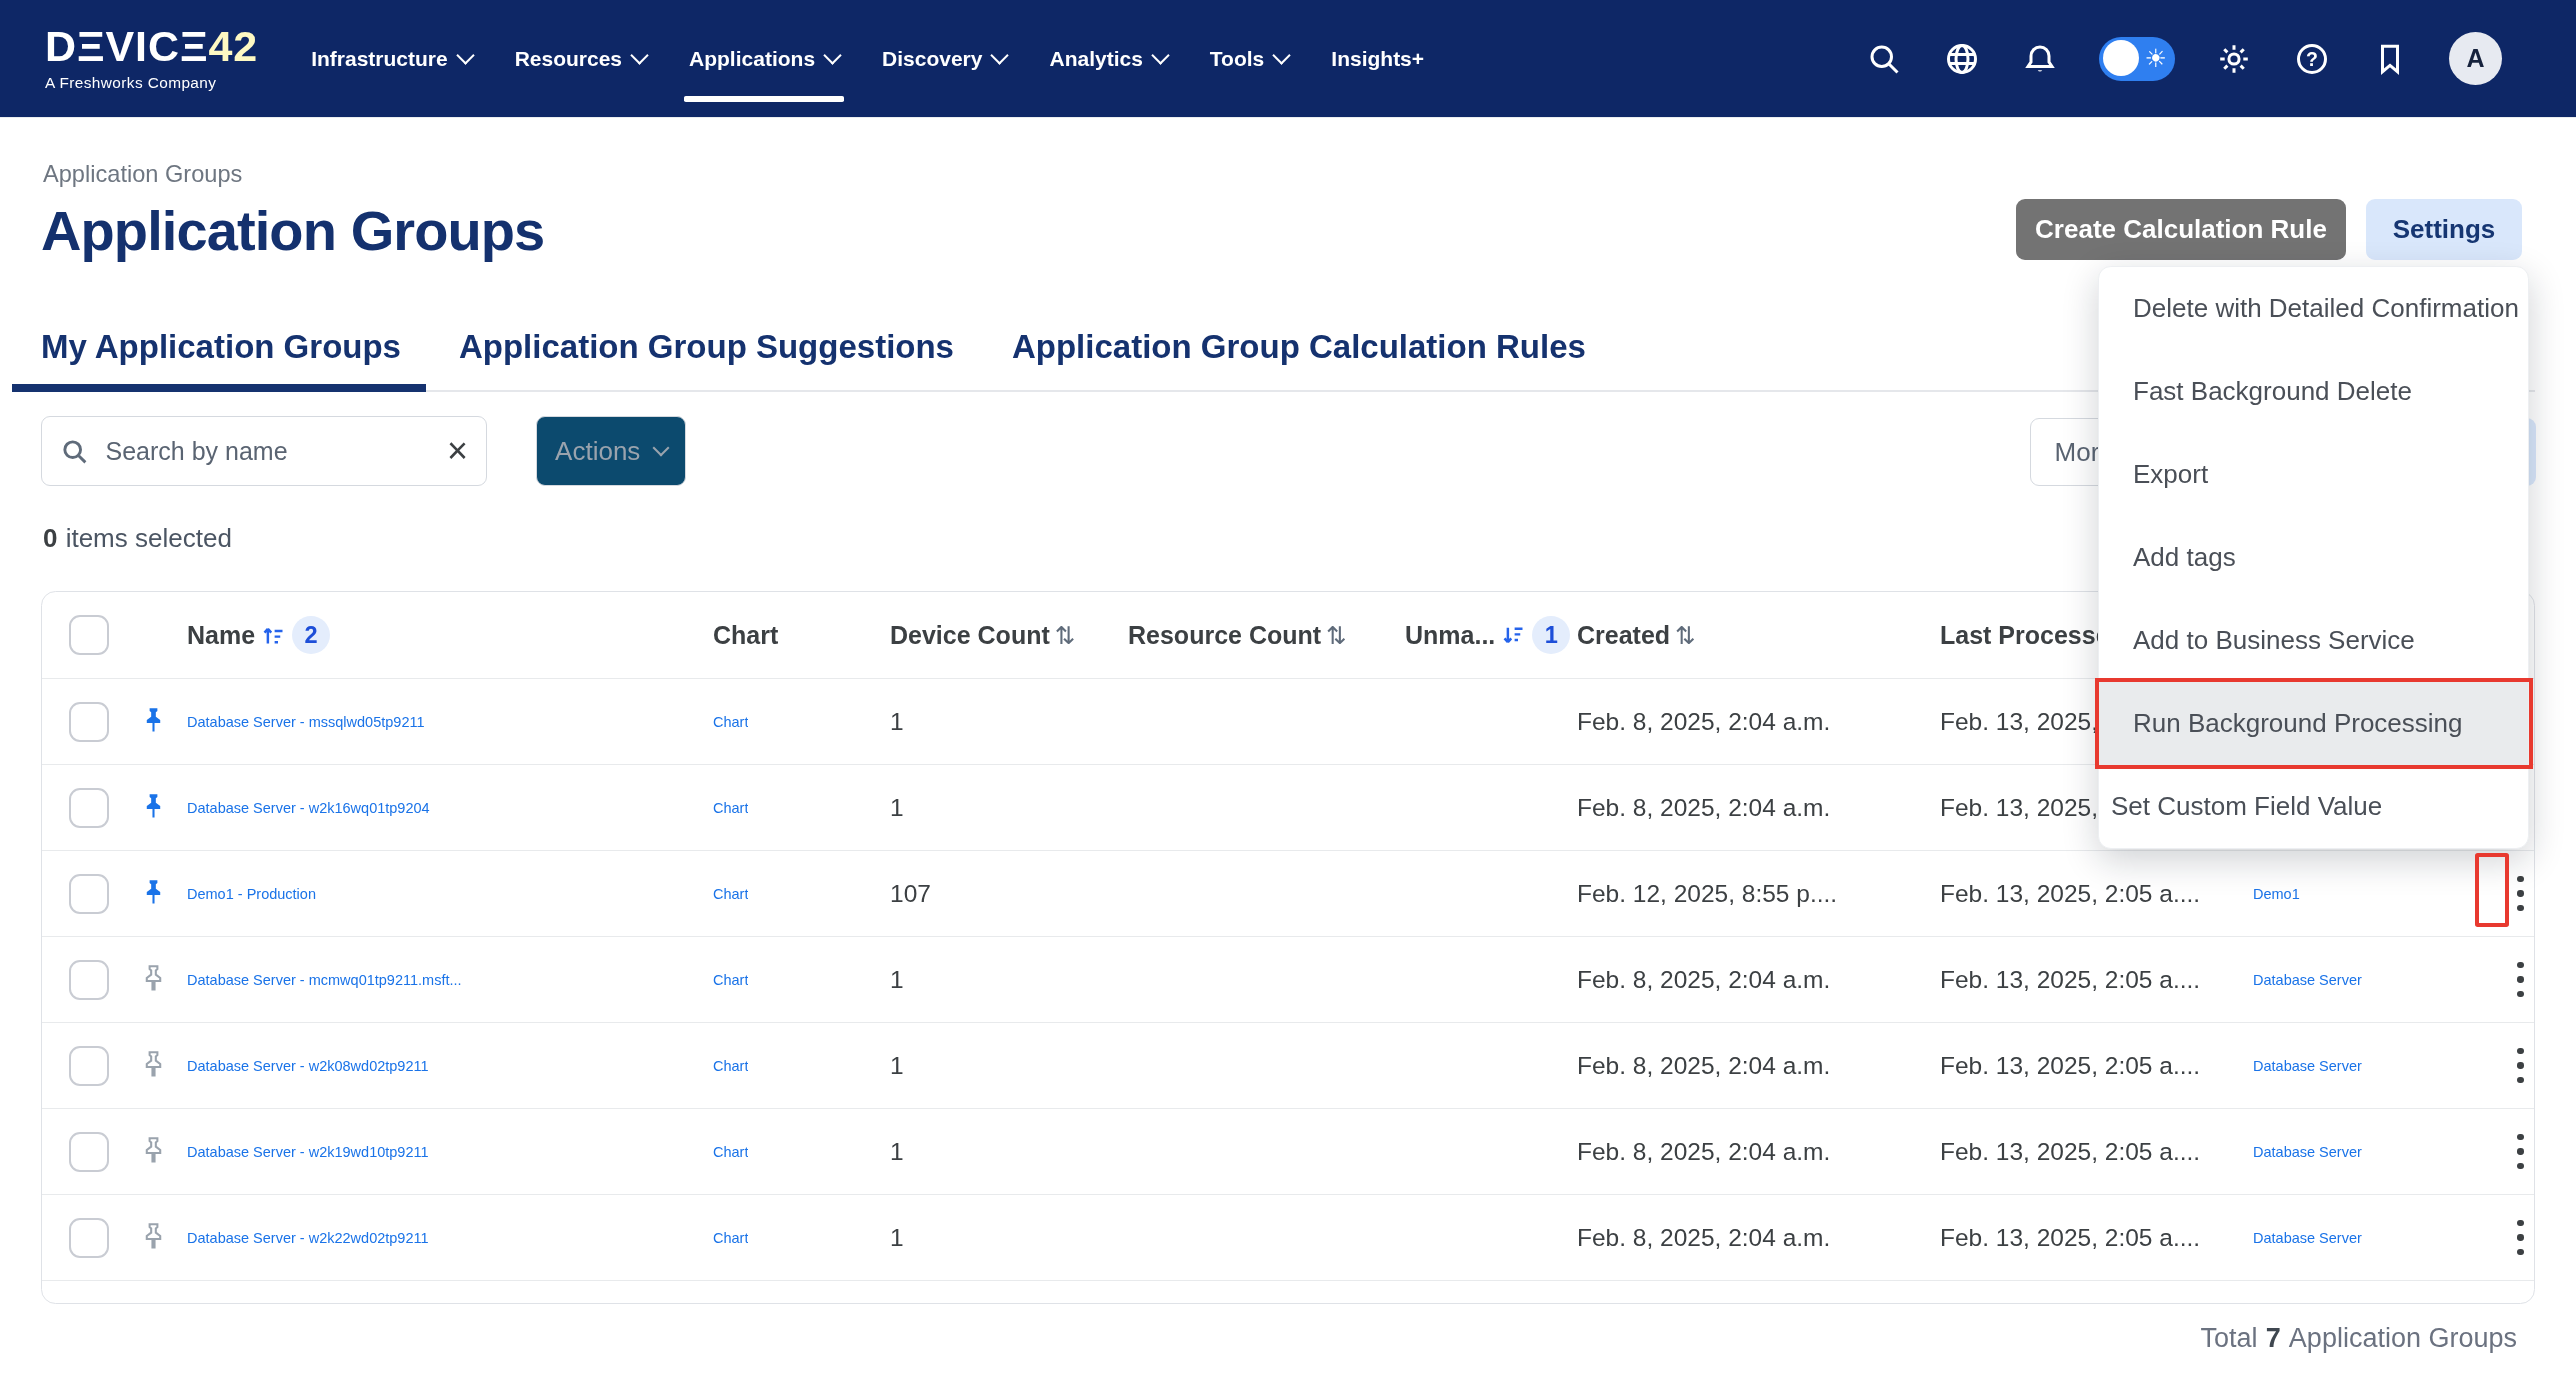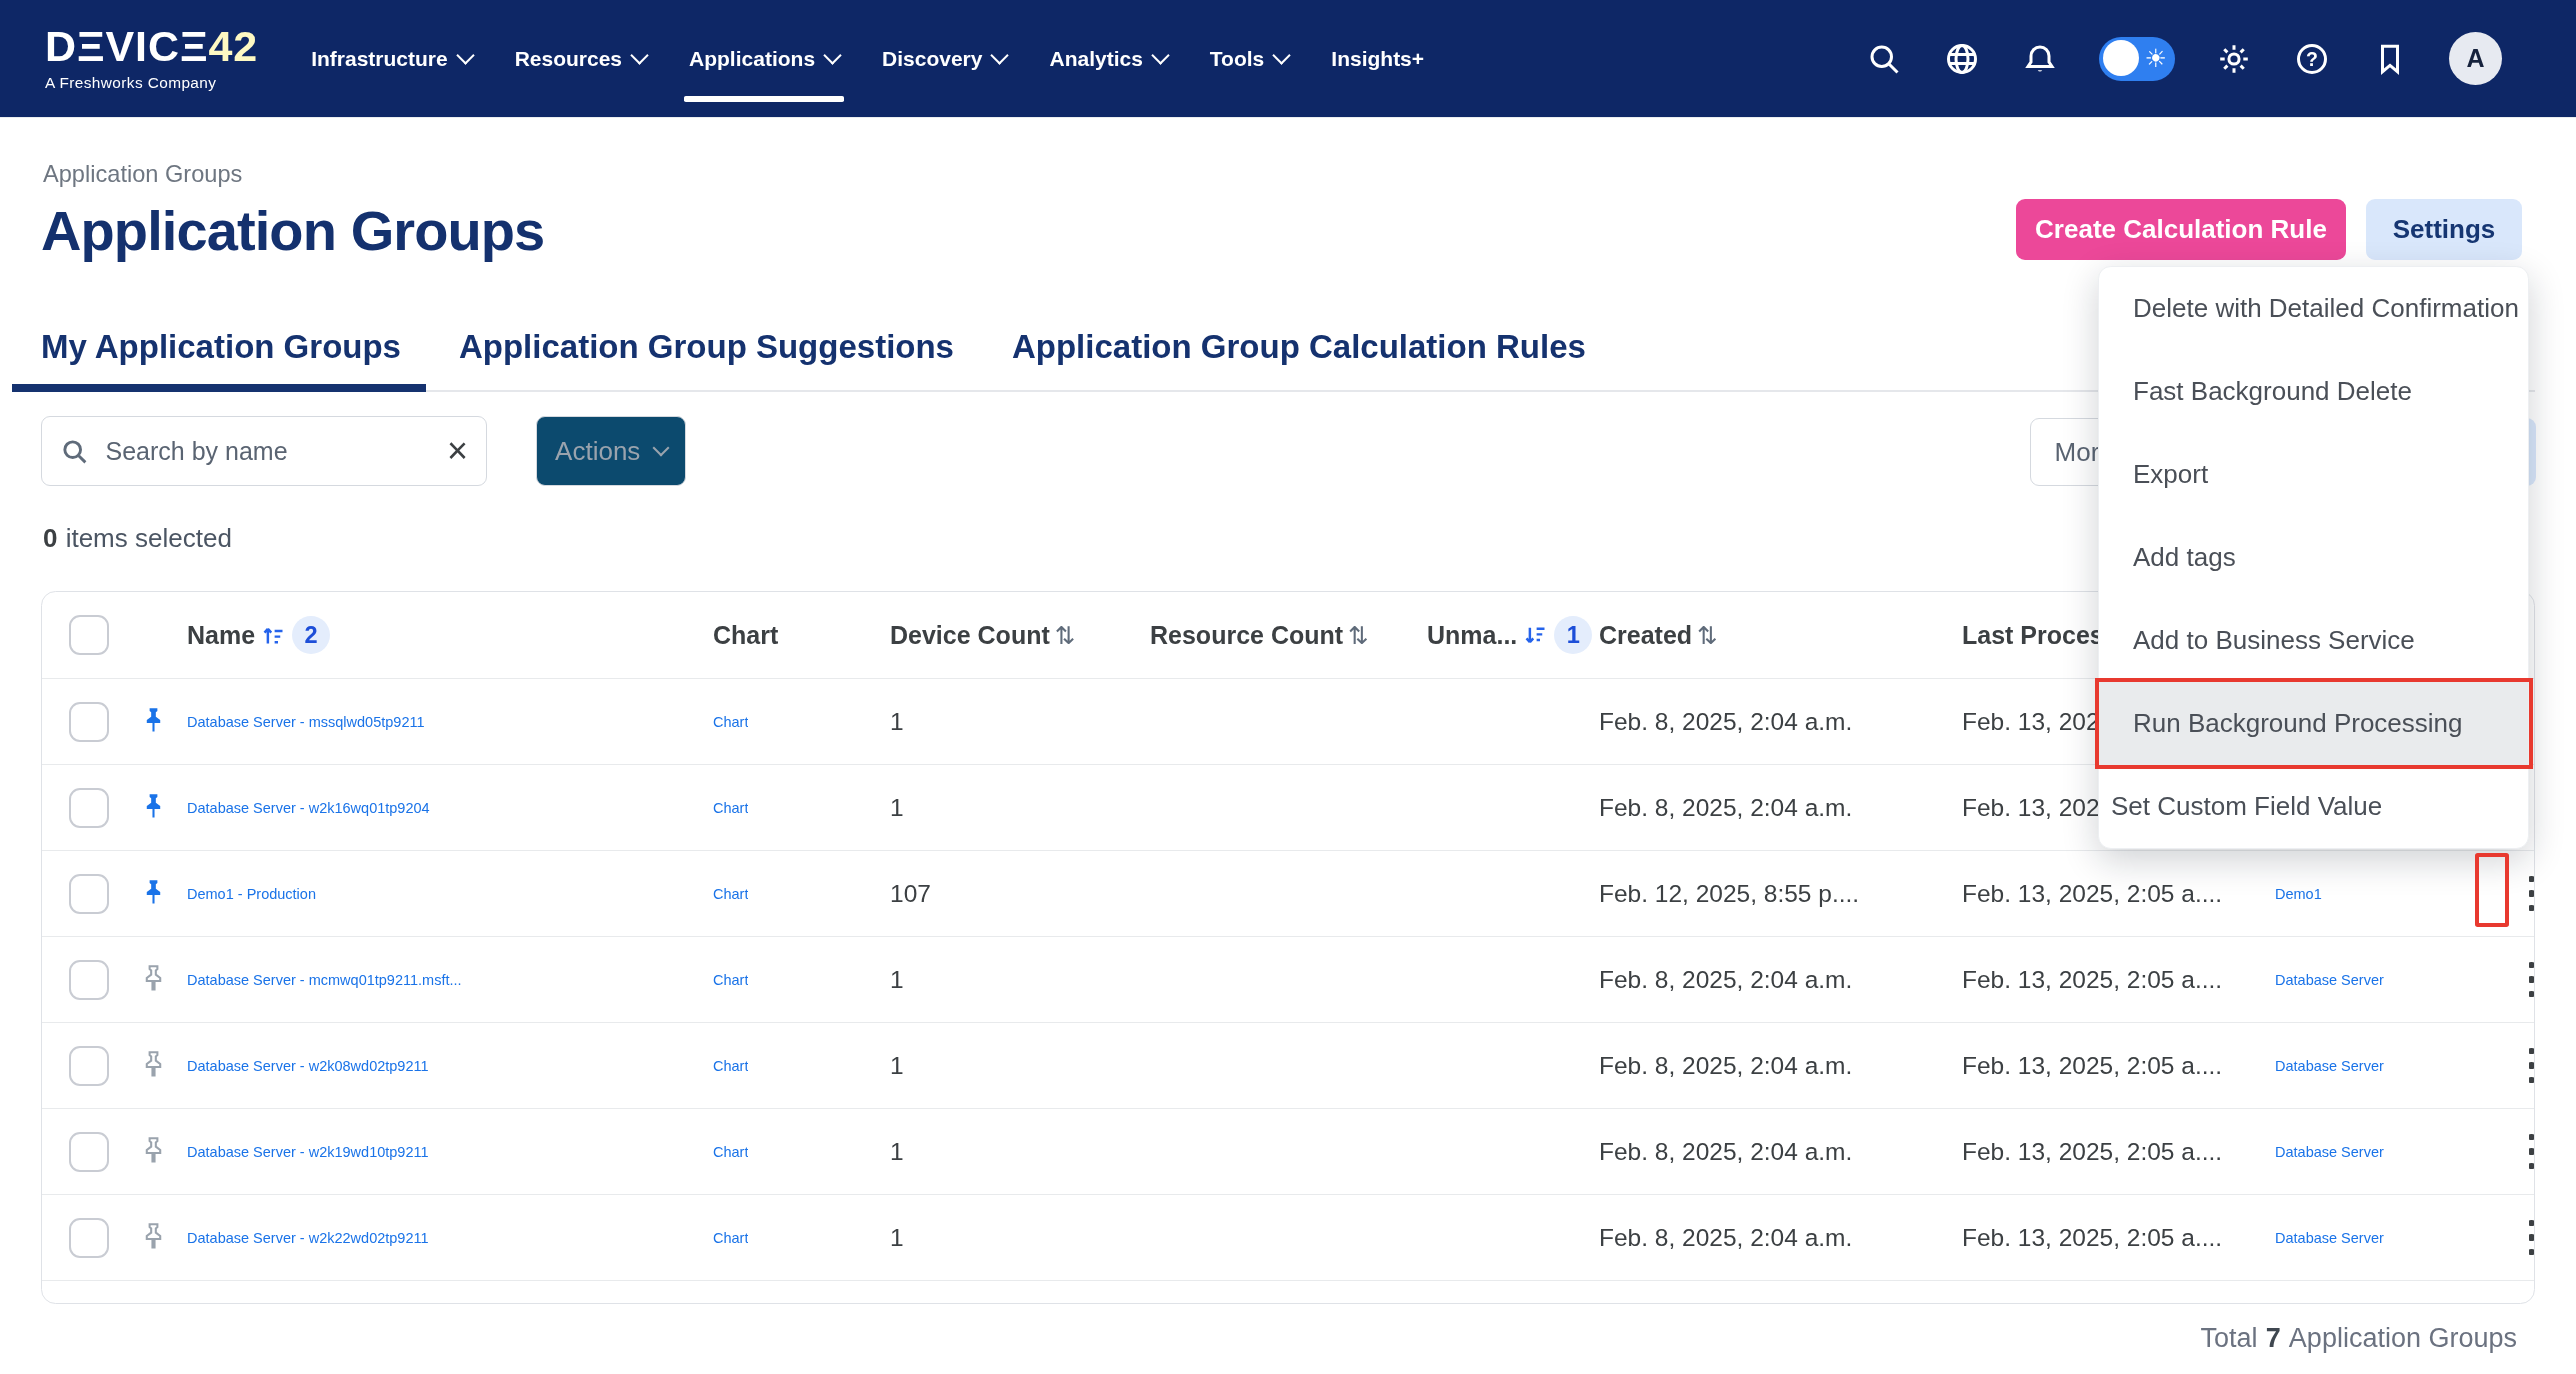--- a/index.html
+++ b/index.html
@@ -22,21 +22,21 @@
   .toggle{width:76px;height:44px;border-radius:22px;background:#2f7ff0;position:relative;cursor:pointer;display:flex;align-items:center;}
   .toggle-knob{position:absolute;left:3.6px;top:3.6px;width:36px;height:36px;border-radius:50%;background:#fff;}
   .toggle-sun{position:absolute;right:8.2px;top:6.3px;color:#fff;font-size:25px;line-height:31px;}
   .avatar{width:53px;height:53px;border-radius:50%;background:#e7eaf1;display:flex;align-items:center;justify-content:center;font-size:25px;font-weight:700;color:#16223c;cursor:pointer;}
 
   
   .breadcrumb{position:absolute;left:43px;top:161px;font-size:23.6px;color:#6e7681;}
   .page-title{position:absolute;left:41px;top:198px;font-size:56px;font-weight:800;color:#14316e;letter-spacing:-0.9px;}
   .header-buttons{position:absolute;left:2016px;top:199px;display:flex;gap:20px;z-index:10;}
   .btn{display:flex;align-items:center;justify-content:center;height:61px;border-radius:9px;font-size:26px;font-weight:700;cursor:pointer;border:none;font-family:inherit;}
-  .btn-primary{width:330px;background:#ec4899;color:#fff;}
+  .btn-primary{width:330px;background:#737373;color:#fff;}
   .btn-settings{width:156px;background:#d9e7fb;color:#163672;}
 
   
   .tabs{position:absolute;left:41px;top:328px;right:41px;display:flex;gap:58px;border-bottom:2.7px solid #e5e7eb;padding-bottom:23.6px;}
   .tab{position:relative;font-size:33px;font-weight:700;color:#15326f;cursor:pointer;white-space:nowrap;}
   .tab.active::after{content:"";position:absolute;left:-29px;right:-25px;bottom:-26px;height:8.2px;background:#15326f;}
 
   
   .search-box{position:absolute;left:41px;top:416px;width:446px;height:70px;border:1.8px solid #d5d9df;border-radius:9px;background:#fff;display:flex;align-items:center;padding:0 18px;box-sizing:border-box;z-index:10;}
   .search-box svg{width:29px;height:29px;stroke:#5f6b7a;fill:none;stroke-width:2.4;flex:none;}
@@ -54,21 +54,21 @@
   .tablebox{position:absolute;left:41px;top:591px;width:2494px;border:1.8px solid #dfe2e7;border-radius:14.5px;background:#fff;box-sizing:border-box;z-index:5;overflow:hidden;}
   .trow{display:flex;align-items:center;height:85px;border-top:1.8px solid #e8eaec;}
   .thead{height:86px;border-top:none;}
   .tfoot{height:22px;border-top:1.8px solid #e8eaec;}
   .cell{display:flex;align-items:center;box-sizing:border-box;overflow:hidden;white-space:nowrap;}
   .c-check{width:77px;padding-left:27px;flex:none;}
   .c-pin{width:68px;justify-content:center;flex:none;}
   .c-name{width:526px;flex:none;padding-right:22px;}
   .c-chart{width:177px;flex:none;}
   .c-dev{width:238px;flex:none;}
-  .c-res{width:277px;flex:none;margin-left:22px;}
+  .c-res{width:277px;flex:none;}
   .c-unma{width:172px;flex:none;}
   .c-created{width:363px;flex:none;}
   .c-last{width:313px;flex:none;}
   .c-group{width:254px;flex:none;}
   .c-kebab{flex:1;justify-content:center;}
   .hcell{font-size:25px;font-weight:700;color:#3c4043;gap:5px;}
   .bcell{font-size:24.5px;color:#3c4043;}
   .link{color:#1a73e8;cursor:pointer;text-decoration:none;overflow:hidden;text-overflow:ellipsis;white-space:nowrap;}
   .checkbox{width:40px;height:40px;border:2.7px solid #c9ccd3;border-radius:11px;background:#fff;box-sizing:border-box;cursor:pointer;flex:none;}
   .sort-glyph{font-size:24.5px;color:#5f6b7a;font-weight:400;}

